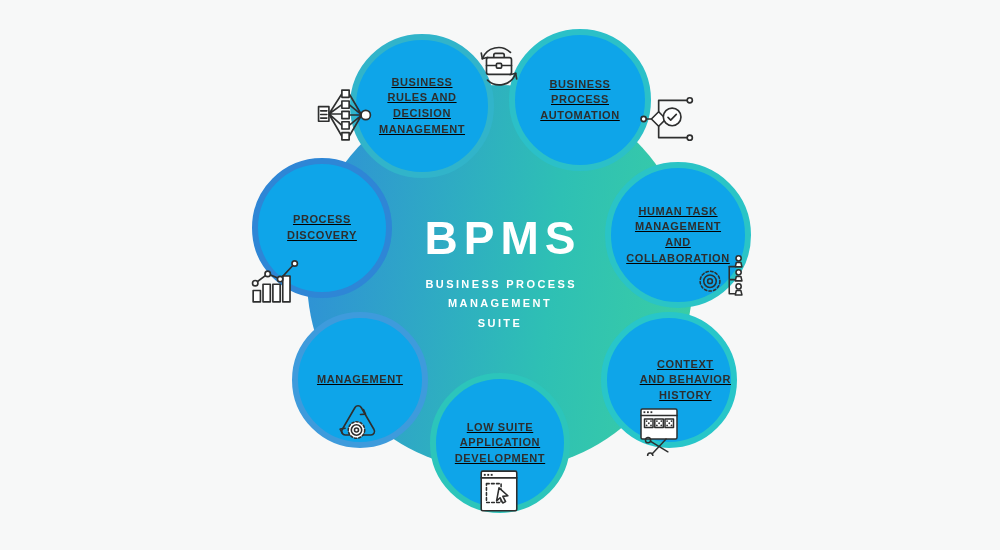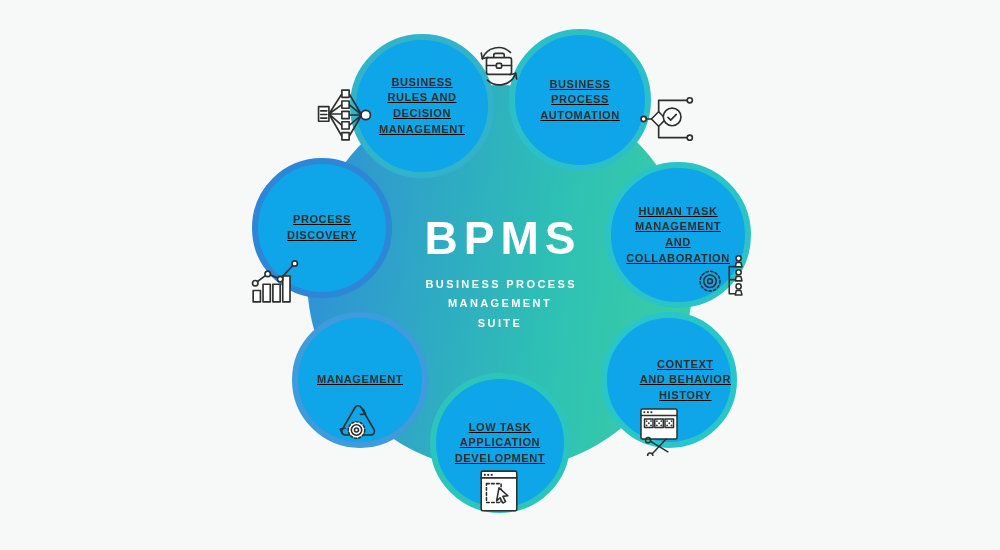--- a/index.html
+++ b/index.html
@@ -91,21 +91,21 @@
 MANAGEMENT
 AND
 COLLABORATION</div>
   </div>
   <div class="node n-context" style="border-color: rgb(40, 198, 201);">
     <div class="node-label" style="color: rgb(45, 46, 46);">CONTEXT
 AND BEHAVIOR
 HISTORY</div>
   </div>
   <div class="node n-lowcode" style="border-color: rgb(44, 197, 187);">
-    <div class="node-label" style="color: rgb(45, 46, 46);">LOW TASK
+    <div class="node-label" style="color: rgb(45, 46, 46);">LOW SUITE
 APPLICATION
 DEVELOPMENT</div>
   </div>
   <div class="node n-integration" style="border-color: rgb(62, 155, 220);">
     <div class="node-label" style="color: rgb(45, 46, 46);">MANAGEMENT</div>
   </div>
   <div class="node n-discovery" style="border-color: rgb(46, 134, 214);">
     <div class="node-label" style="color: rgb(45, 46, 46);">PROCESS
 DISCOVERY</div>
   </div>

